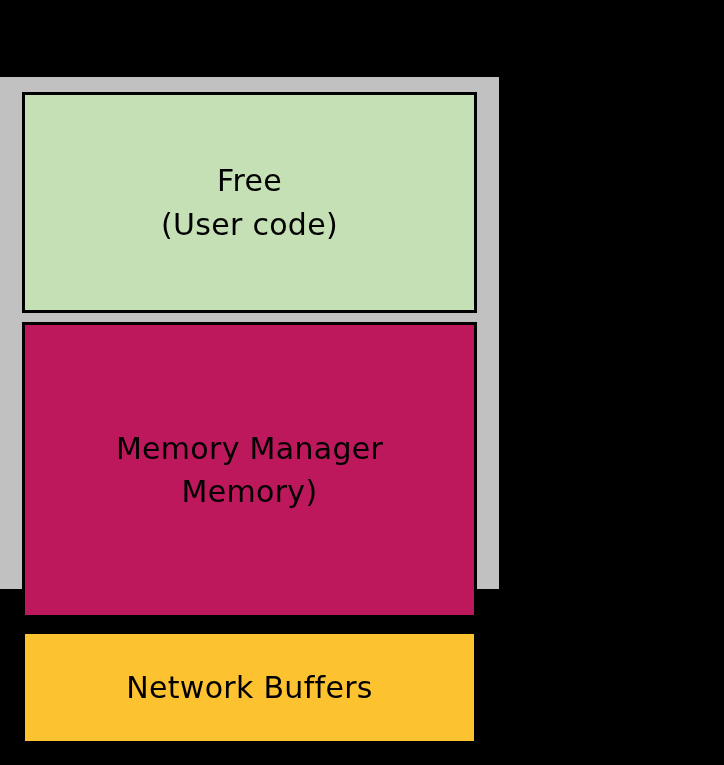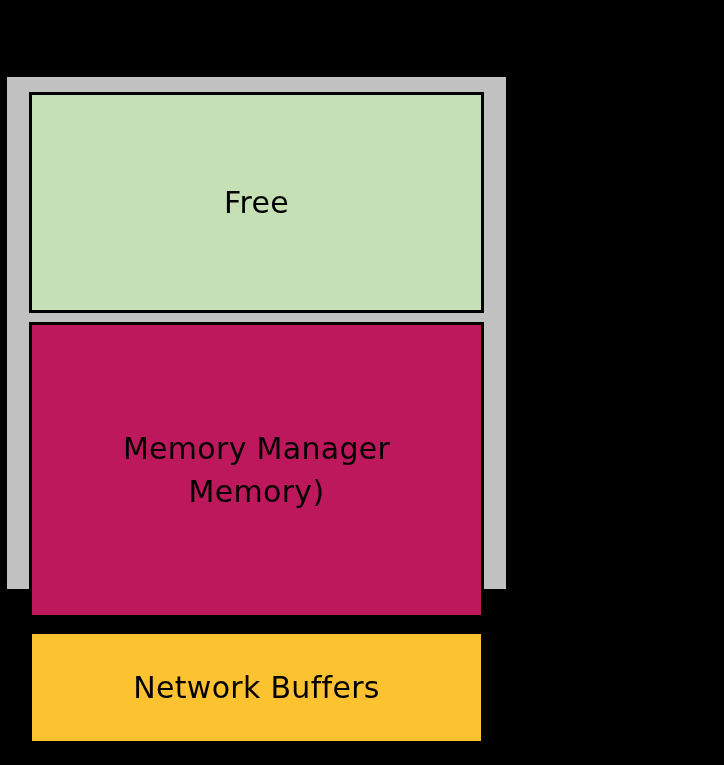--- a/index.html
+++ b/index.html
@@ -10,21 +10,21 @@
   .canvas {
     position: relative;
     width: 724px;
     height: 765px;
     background: #000000;
     overflow: hidden;
     font-family: "DejaVu Sans", "Liberation Sans", sans-serif;
   }
   .slide {
     position: absolute;
-    left: 7px;
+    left: 0;
     top: 77px;
     width: 499px;
     height: 512px;
     background: #c1c1c1;
   }
   .box {
     position: absolute;
     left: 22px;
     width: 455px;
     box-sizing: border-box;
@@ -60,20 +60,21 @@
   }
 </style>
 </head>
 <body>
 
 <div class="canvas">
   <div class="slide">
 
     <div class="box box-free">
       <div class="line">Free</div>
+      <div class="line">(User code)</div>
     </div>
 
     <div class="box box-memory-manager">
       <div class="line">Memory Manager</div>
       <div class="line">Memory)</div>
     </div>
 
     <div class="box box-network-buffers">
       <div class="line">Network Buffers</div>
     </div>

